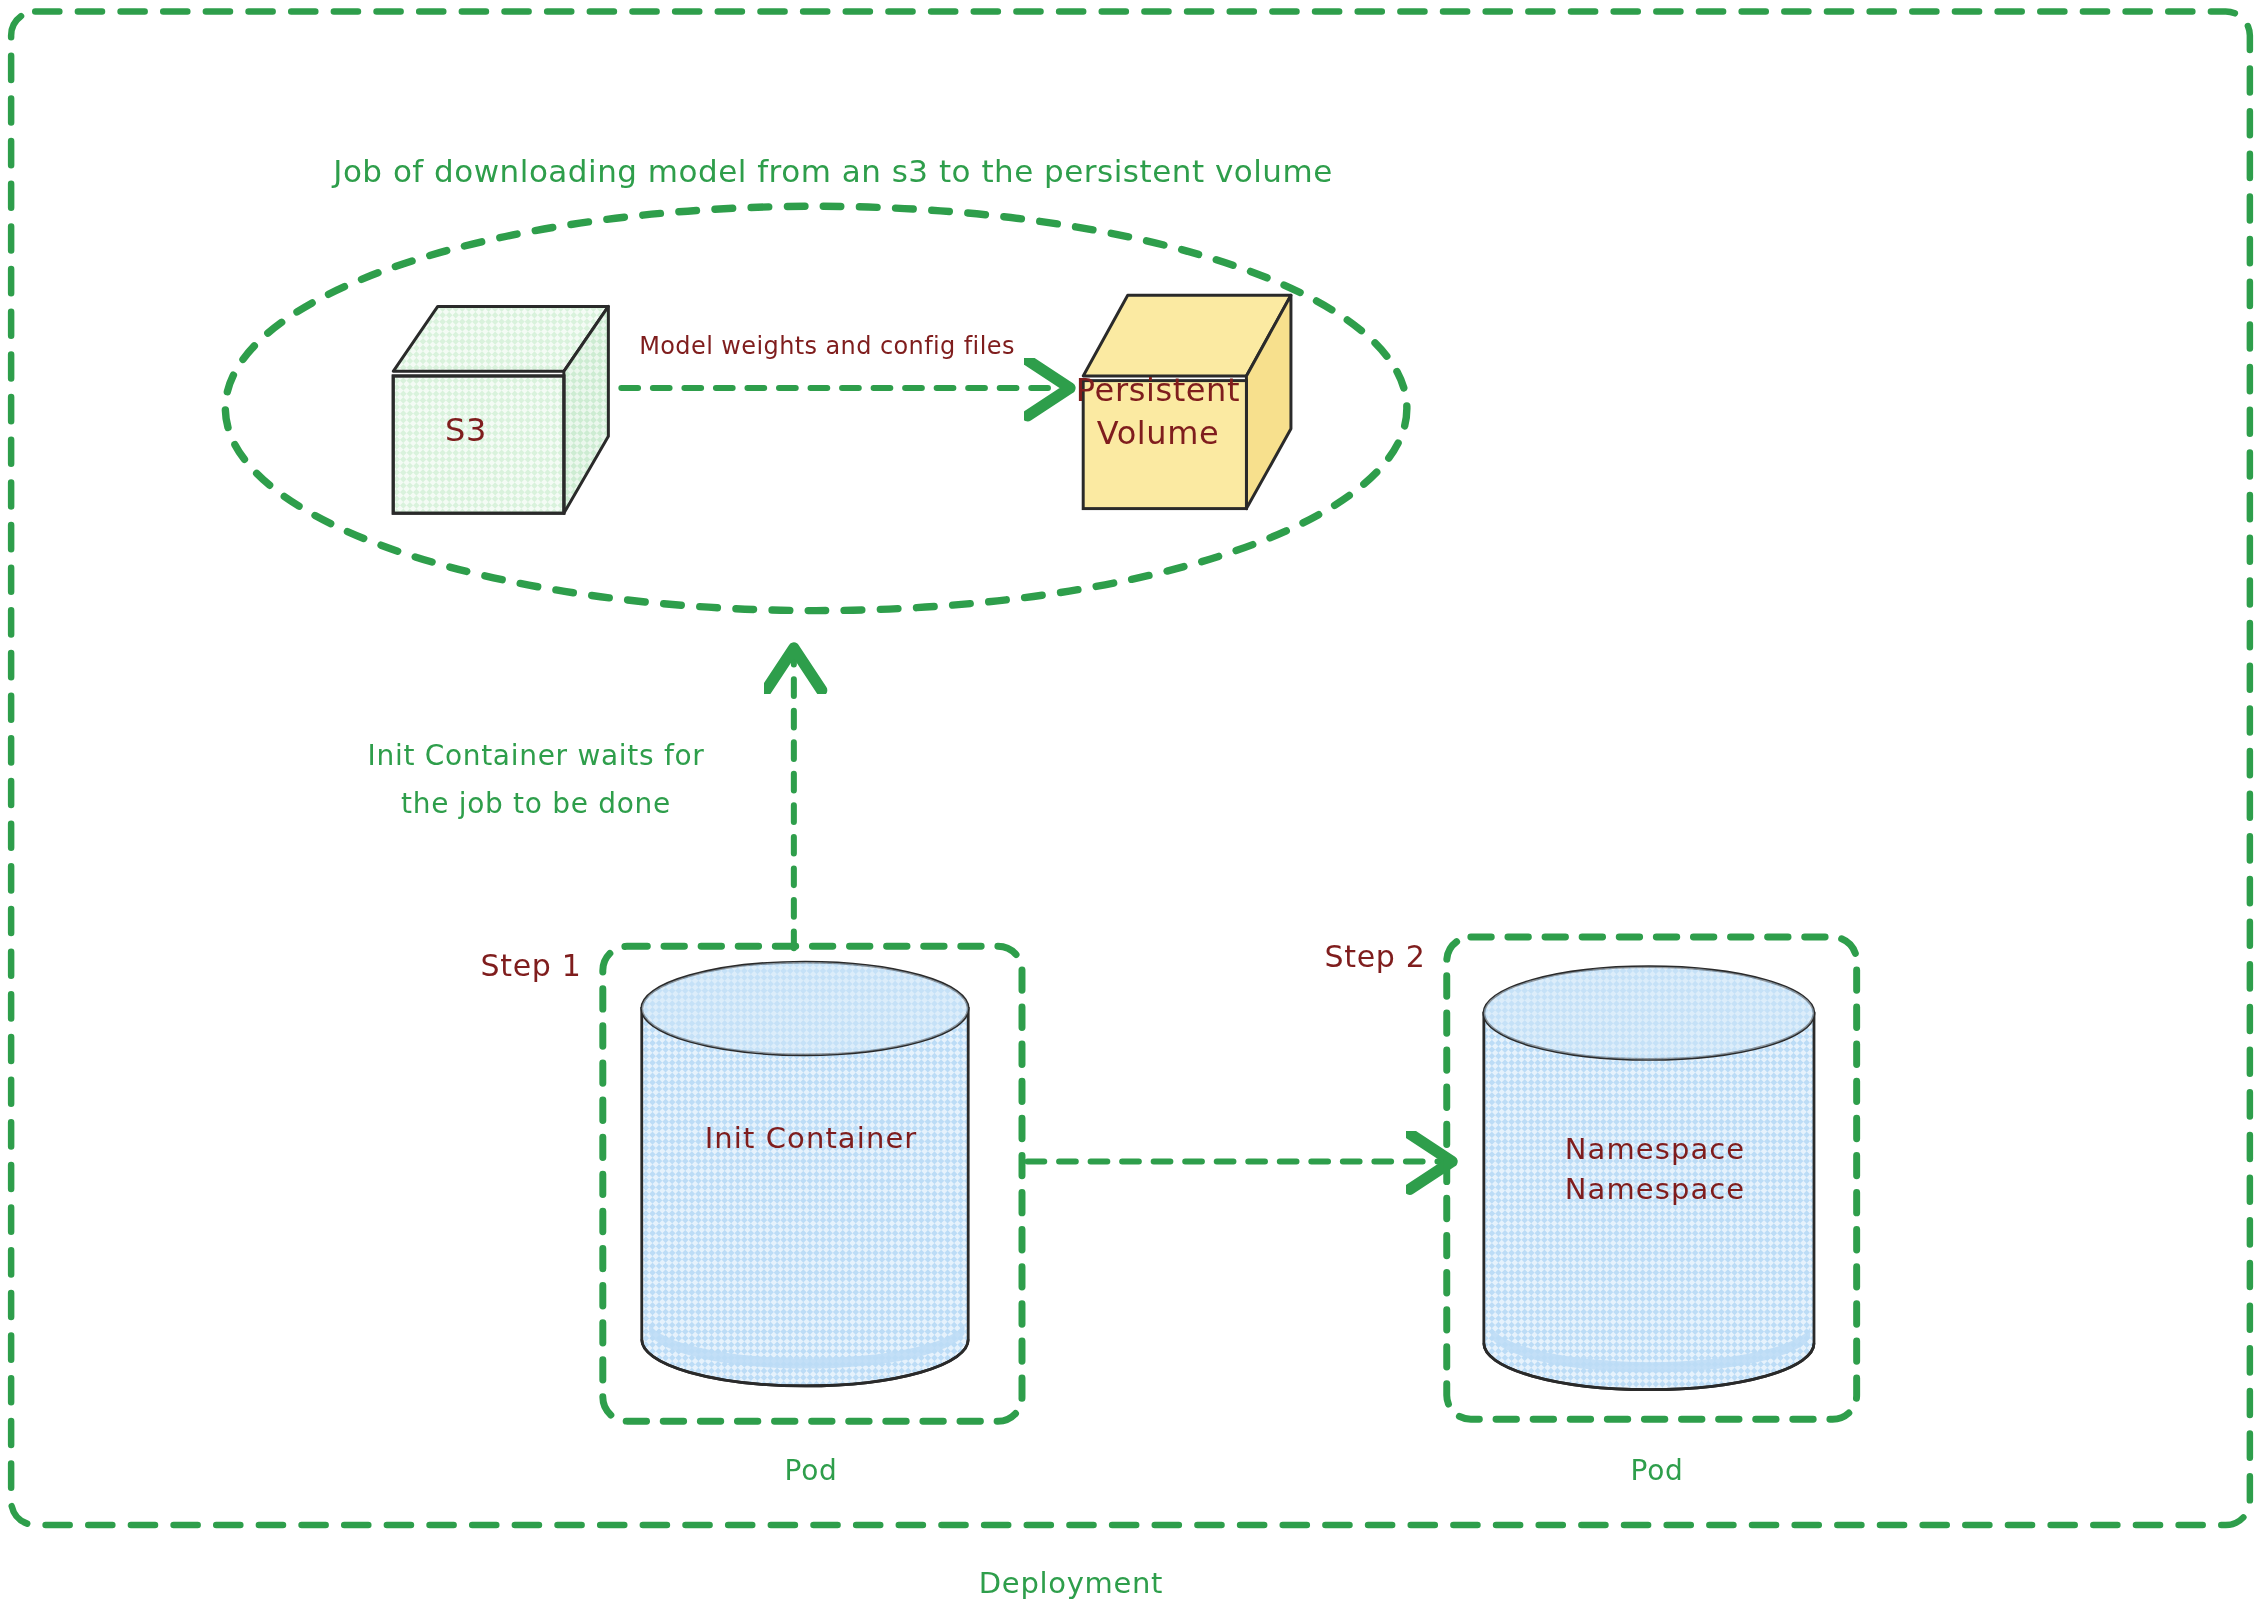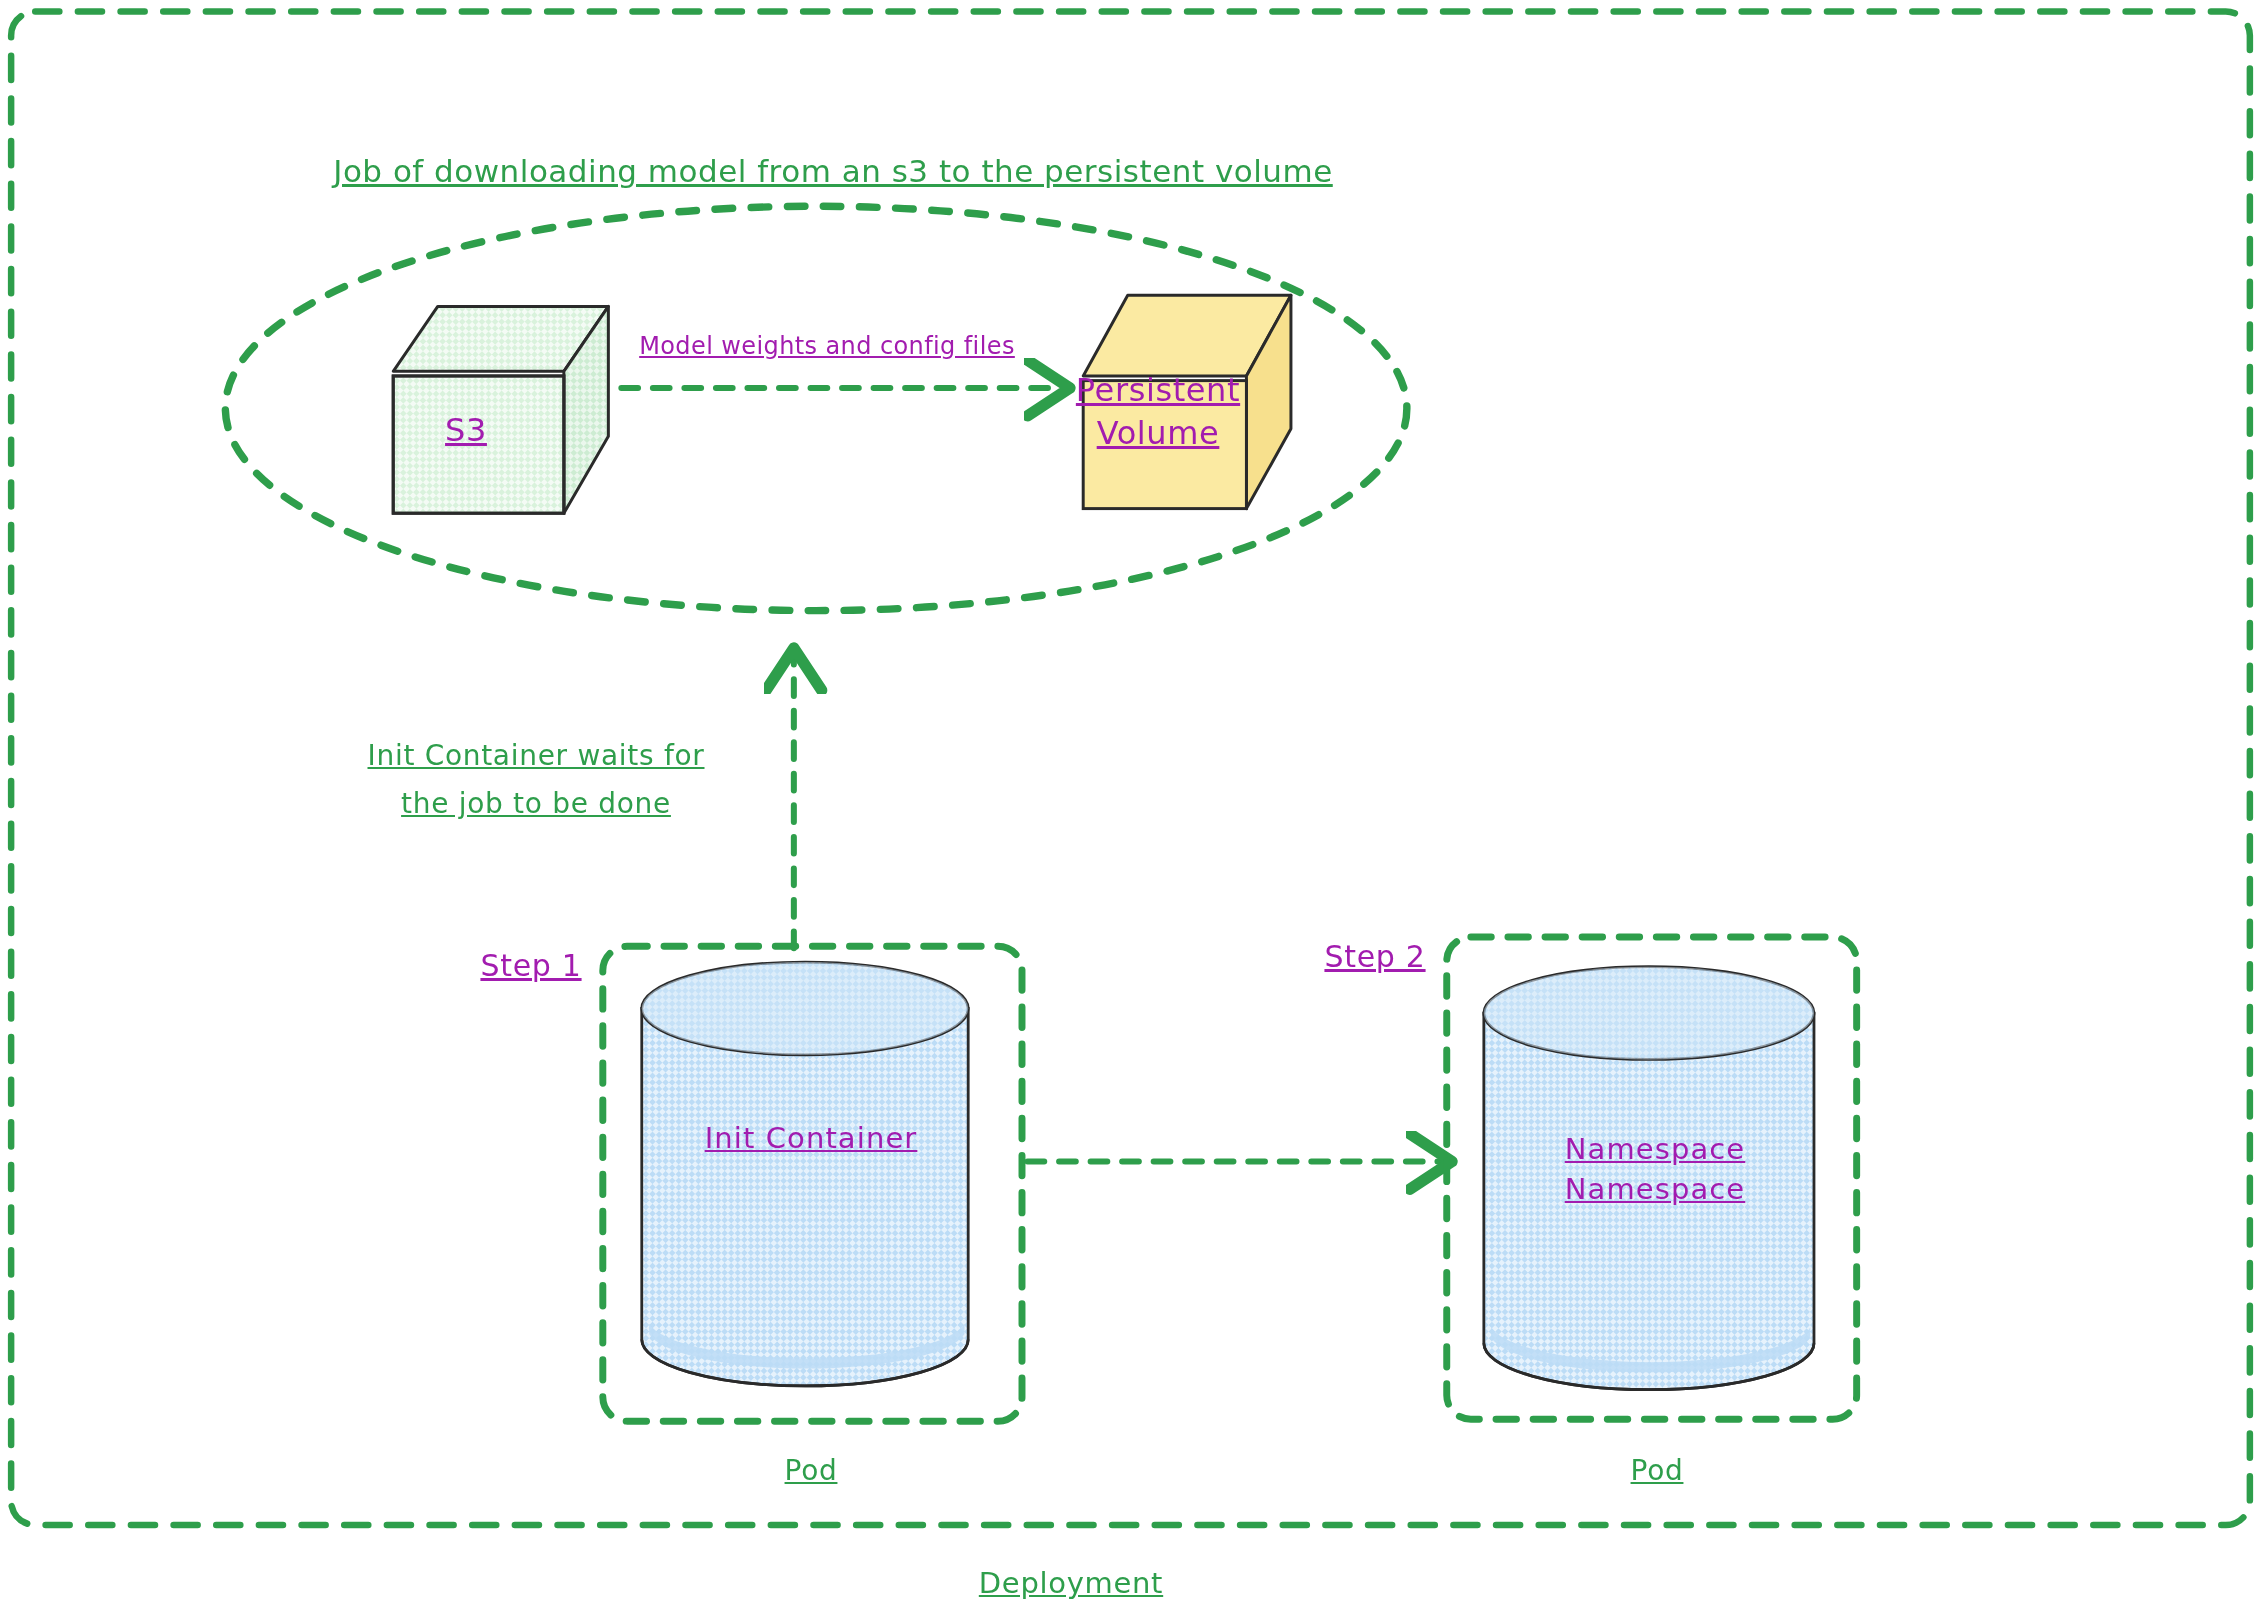--- a/index.html
+++ b/index.html
@@ -26,24 +26,23 @@
     width: 2261px;
     height: 1620px;
     display: block;
   }
   .lbl {
     position: absolute;
     white-space: pre;
     font-family: "DejaVu Sans", sans-serif;
     line-height: 1.22;
     pointer-events: none;
-    text-decoration: underline;
   }
   .green-text { color: #2e9e4b; }
-  .dark-text  { color: #a21caf; }
+  .dark-text  { color: #7f1d1d; }
   .center     { text-align: center; transform: translateX(-50%); }
   .title-lbl  { font-size: 31px; letter-spacing: 0.5px; }
   .note-lbl   { font-size: 28px; letter-spacing: 0.7px; margin-top: 8px; }
   .edge-lbl   { font-size: 24px; letter-spacing: 0.4px; }
   .cube-lbl   { font-size: 32px; letter-spacing: 0.6px; text-align: center; }
   .cyl-lbl    { font-size: 29px; letter-spacing: 1.1px; }
   .step-lbl   { font-size: 30px; letter-spacing: 0.7px; }
   .pod-lbl    { font-size: 28px; letter-spacing: 0.7px; }
   .ns-lbl     { font-size: 29px; letter-spacing: 0.7px; }
 </style>

